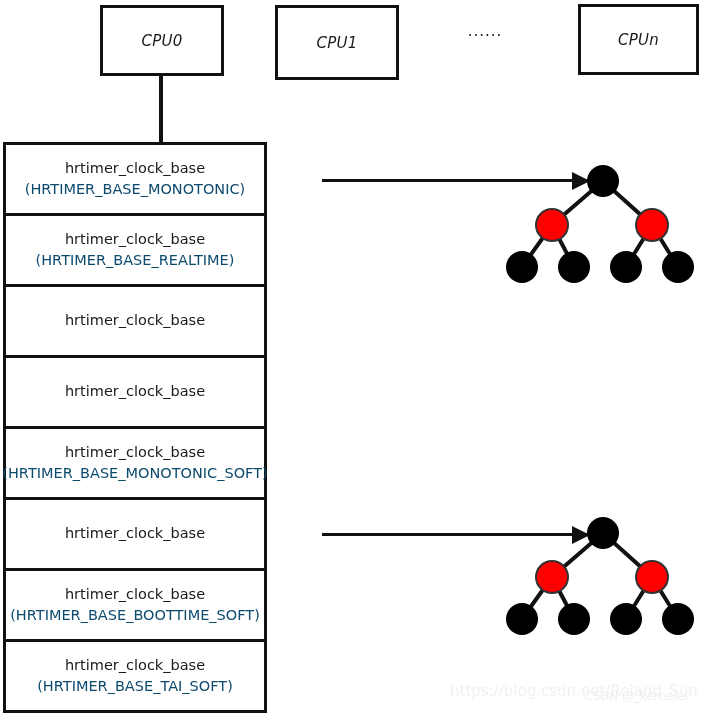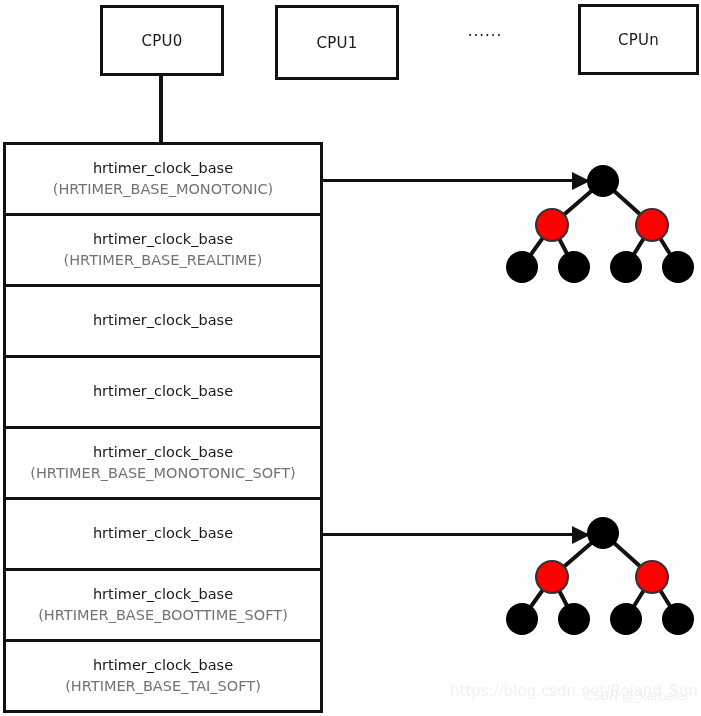--- a/index.html
+++ b/index.html
@@ -24,20 +24,21 @@
     position: absolute;
     border: 3px solid #111111;
     background: #ffffff;
     box-sizing: border-box;
     display: flex;
     align-items: center;
     justify-content: center;
     font-size: 15px;
     color: #1a1a1a;
     letter-spacing: 0.2px;
+    font-style: italic;
   }
   #cpu0 { left: 100px; top: 5px;  width: 124px; height: 71px; }
   #cpu1 { left: 275px; top: 5px;  width: 124px; height: 75px; }
   #cpun { left: 578px; top: 4px;  width: 121px; height: 71px; justify-content: center; }
 
   .ellipsis {
     position: absolute;
     left: 455px;
     top: 22px;
     width: 60px;
@@ -57,21 +58,21 @@
     top: 76px;
     width: 4px;
     height: 67px;
   }
 
   
   #base-stack {
     position: absolute;
     left: 3px;
     top: 142px;
-    width: 320px;
+    width: 264px;
     border: 3px solid #111111;
     border-bottom: none;
     box-sizing: border-box;
     background: #ffffff;
   }
   .base-row {
     box-sizing: border-box;
     height: 71px;
     border-bottom: 3px solid #111111;
     display: flex;
@@ -80,21 +81,21 @@
     justify-content: center;
     background: #ffffff;
     line-height: 1.45;
   }
   .base-row .l1 {
     font-size: 14.5px;
     color: #1a1a1a;
   }
   .base-row .l2 {
     font-size: 14.5px;
-    color: #737373;
+    color: #0c4a6e;
   }
 
   
   .arrow-line {
     position: absolute;
     height: 3px;
     background: #111111;
   }
   .arrow-head {
     position: absolute;

